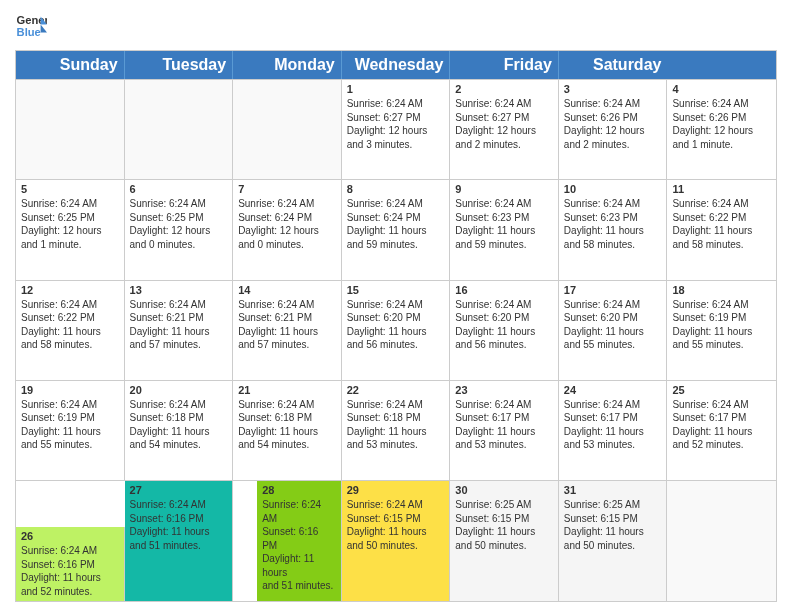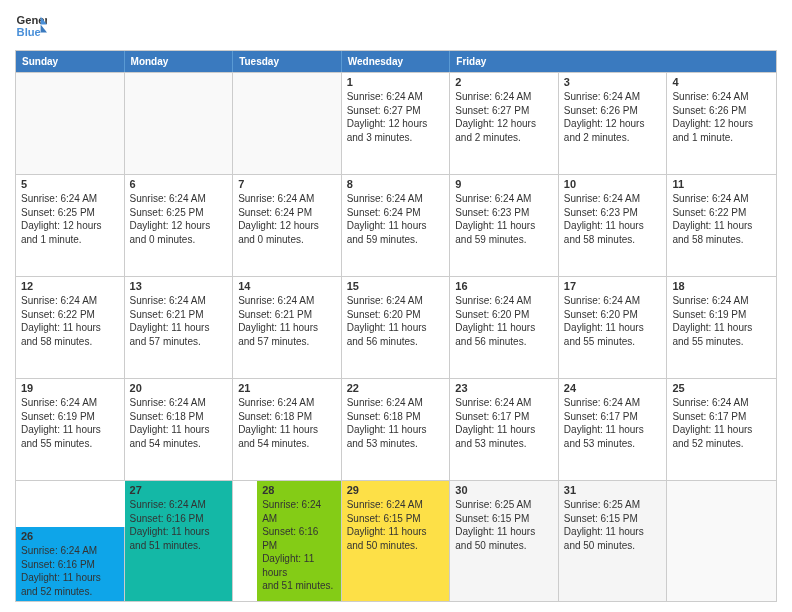--- a/index.html
+++ b/index.html
@@ -51,24 +51,24 @@
       flex-direction: column;
       border: 1px solid #ccc;
     }
     .cal-header {
       display: grid;
       grid-template-columns: repeat(7, 1fr);
       background: #3a7abf;
     }
     .cal-header-cell {
       color: #fff;
-      font-size: 10px;
+      font-size: 16px;
       font-weight: bold;
       padding: 5px 6px;
-      text-align: left;
+      text-align: right;
       border-right: 1px solid #5a9ad4;
     }
     .cal-header-cell:last-child { border-right: none; }
     .cal-body {
       display: flex;
       flex-direction: column;
       flex: 1;
     }
     .cal-week {
       display: grid;
@@ -113,24 +113,25 @@
     </div>
     <div class="title-block">
       <div class="month-title"></div>
       <div class="location"></div>
     </div>
   </div>
 
   <div class="calendar">
     <div class="cal-header">
     <div class="cal-header-cell">Sunday</div>
+        <div class="cal-header-cell">Tuesday</div>
         <div class="cal-header-cell">Monday</div>
-        <div class="cal-header-cell">Tuesday</div>
         <div class="cal-header-cell">Wednesday</div>
         <div class="cal-header-cell">Friday</div>
+        <div class="cal-header-cell">Saturday</div>
       </div>
     <div class="cal-body">
     <div class="cal-week">
           <div class="cal-cell empty"></div>
           <div class="cal-cell empty"></div>
           <div class="cal-cell empty"></div>
           <div class="cal-cell">
             <div class="day-num">1</div>
             <div class="cell-info" style="white-space: pre-line;">Sunrise: 6:24 AM
 Sunset: 6:27 PM
@@ -306,21 +307,21 @@
           </div>
           <div class="cal-cell">
             <div class="day-num">25</div>
             <div class="cell-info" style="white-space: pre-line;">Sunrise: 6:24 AM
 Sunset: 6:17 PM
 Daylight: 11 hours
 and 52 minutes.</div>
           </div>
         </div>
         <div class="cal-week">
-          <div class="cal-cell" style="background: #0ea5e9; margin-top: 46px;">
+          <div class="cal-cell" style="background: #bef264; margin-top: 46px;">
             <div class="day-num">26</div>
             <div class="cell-info" style="white-space: pre-line;">Sunrise: 6:24 AM
 Sunset: 6:16 PM
 Daylight: 11 hours
 and 52 minutes.</div>
           </div>
           <div class="cal-cell" style="background: #14b8a6;">
             <div class="day-num">27</div>
             <div class="cell-info" style="white-space: pre-line;">Sunrise: 6:24 AM
 Sunset: 6:16 PM

